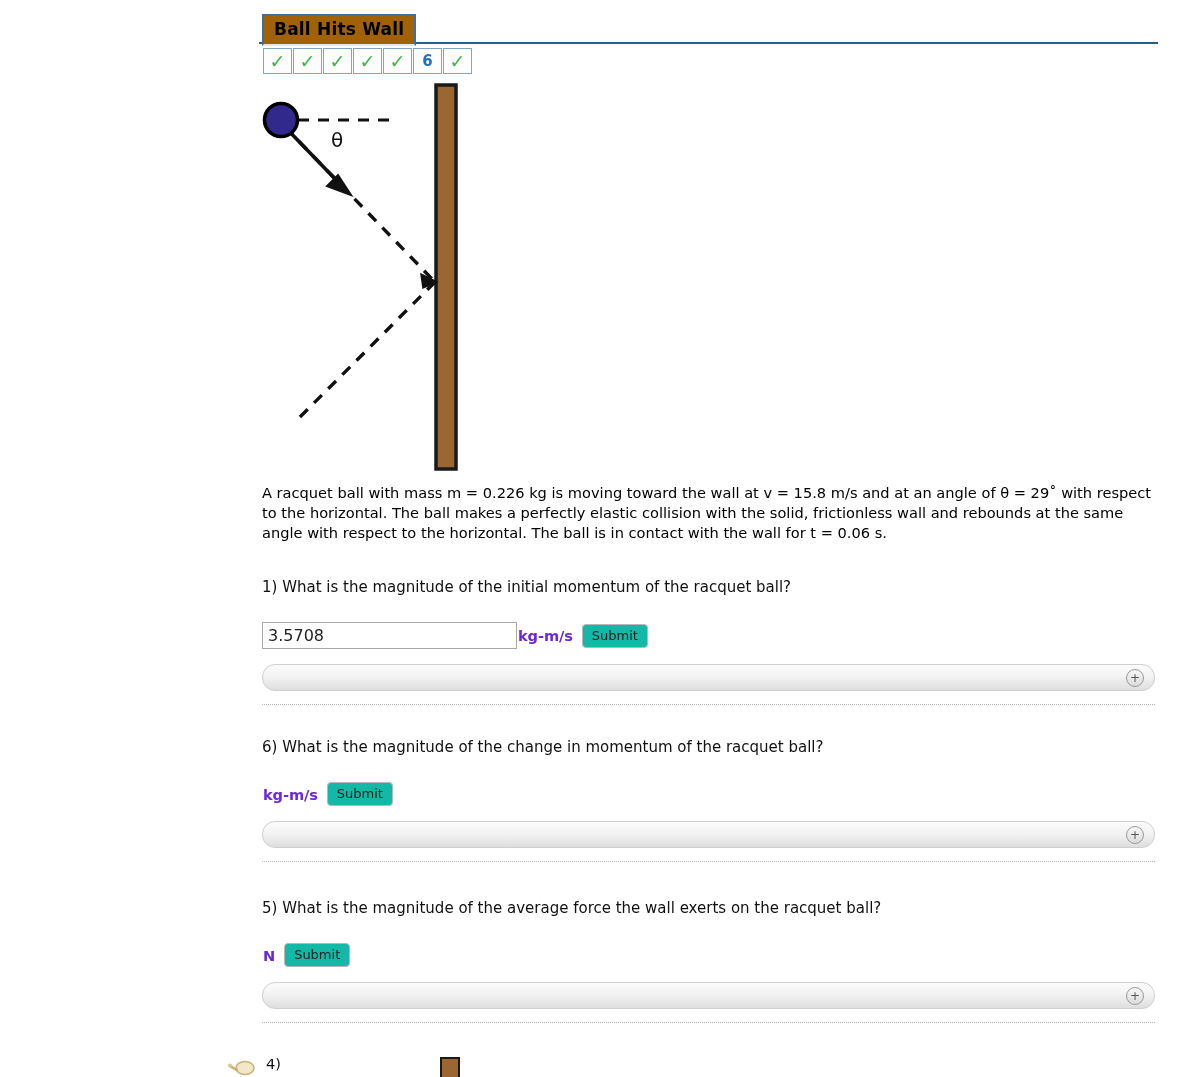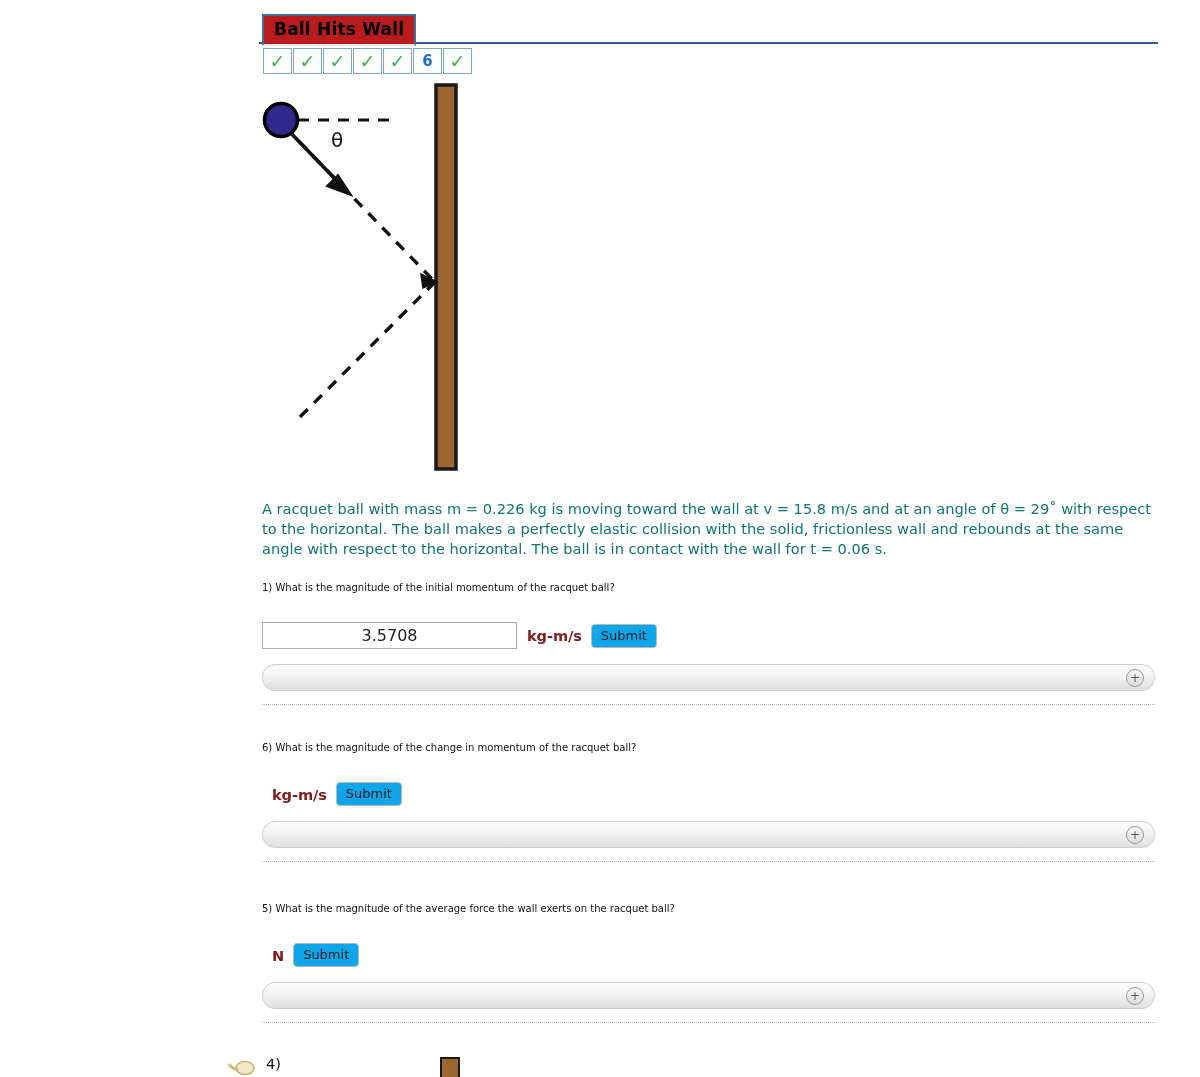--- a/index.html
+++ b/index.html
@@ -8,21 +8,21 @@
     font-family:"DejaVu Sans","Liberation Sans",sans-serif;
     color:#1a1a1a;position:relative;
   }
 
   
   #tabstrip{position:absolute;left:0;top:0;width:1200px;height:45px;}
   #tab-rule{position:absolute;left:259px;top:42px;width:899px;height:2px;background:#2b5d8c;}
   #tab-ball-hits-wall{
     position:absolute;left:262px;top:14px;
     padding:4px 10px 5px 10px;
-    background:#b91c1c;
+    background:#a16207;
     border-left:2px solid #3f6f9f;border-top:2px solid #3f6f9f;border-right:2px solid #3f6f9f;
     border-bottom:2px solid #e6e6e6;
     font-size:17px;font-weight:bold;letter-spacing:.2px;color:#000;
     line-height:19px;
   }
 
   
   #progress-row{position:absolute;left:263px;top:48px;display:flex;gap:0px;}
   .prog-box{
     width:29px;height:26px;box-sizing:border-box;
@@ -33,39 +33,39 @@
   .prog-check{color:#3cb54a;font-size:19px;font-weight:bold;line-height:1;}
   .prog-num{color:#1f6fc4;font-size:15px;font-weight:bold;line-height:1;}
 
   
   #figure{position:absolute;left:255px;top:82px;width:230px;height:392px;}
   #figure svg{display:block;}
 
   
   #problem-text{
     position:absolute;left:262px;top:483px;width:890px;
-    font-size:14.6px;line-height:20.2px;color:#0f766e;margin-top:16px;
+    font-size:14.6px;line-height:20.2px;color:#000000;
   }
 
   
   .question{position:absolute;left:262px;width:900px;}
-  .q-prompt{font-size:10px;line-height:19px;color:#111;}
+  .q-prompt{font-size:15px;line-height:19px;color:#111;}
   .q-answer-row{display:flex;align-items:center;margin-top:25px;}
   .q-input{
     width:255px;height:27px;box-sizing:border-box;
     border:1px solid #a9a9a9;background:#ffffff;
     font-family:"DejaVu Sans","Liberation Sans",sans-serif;
-    font-size:16px;color:#222;padding:0 5px;outline:none;border-radius:0;text-align:center;
+    font-size:16px;color:#222;padding:0 5px;outline:none;border-radius:0;
   }
-  .q-unit{font-size:14.6px;font-weight:bold;margin-left:10px;color:#7f1d1d;letter-spacing:-.1px;}
+  .q-unit{font-size:14.6px;font-weight:bold;margin-left:1px;color:#6d28d9;letter-spacing:-.1px;}
   .q-submit{
     margin-left:9px;
     font-family:"DejaVu Sans","Liberation Sans",sans-serif;
     font-size:13px;color:#222;
-    background:#0ea5e9;border:1px solid #b8b8b8;border-radius:4px;
+    background:#14b8a6;border:1px solid #b8b8b8;border-radius:4px;
     padding:4px 9px 5px 9px;cursor:pointer;line-height:13px;
   }
   .answer-bar{
     position:relative;margin-top:15px;
     width:893px;height:27px;box-sizing:border-box;
     border:1px solid #cfcfcf;border-radius:13px;
     background:linear-gradient(to bottom,#fbfbfb 0%,#f3f3f3 45%,#dedede 100%);
   }
   .expand-btn{
     position:absolute;right:10px;top:50%;transform:translateY(-50%);

